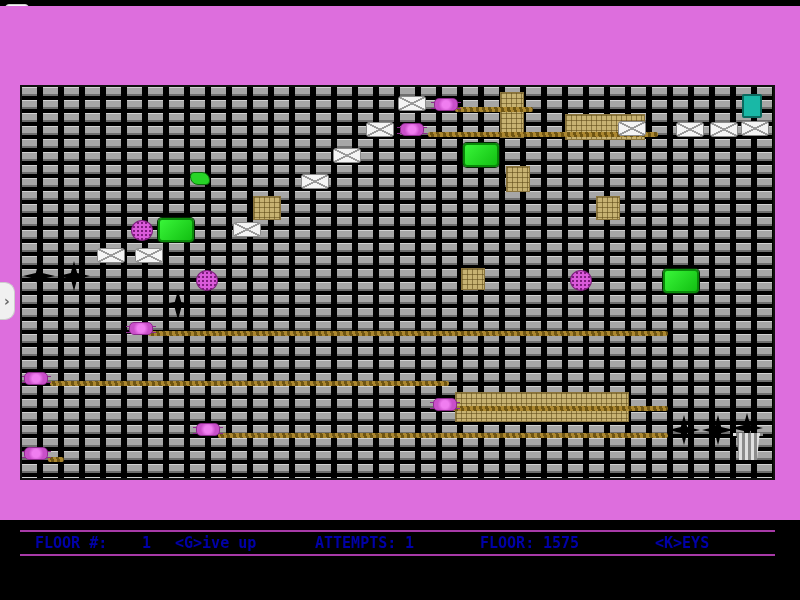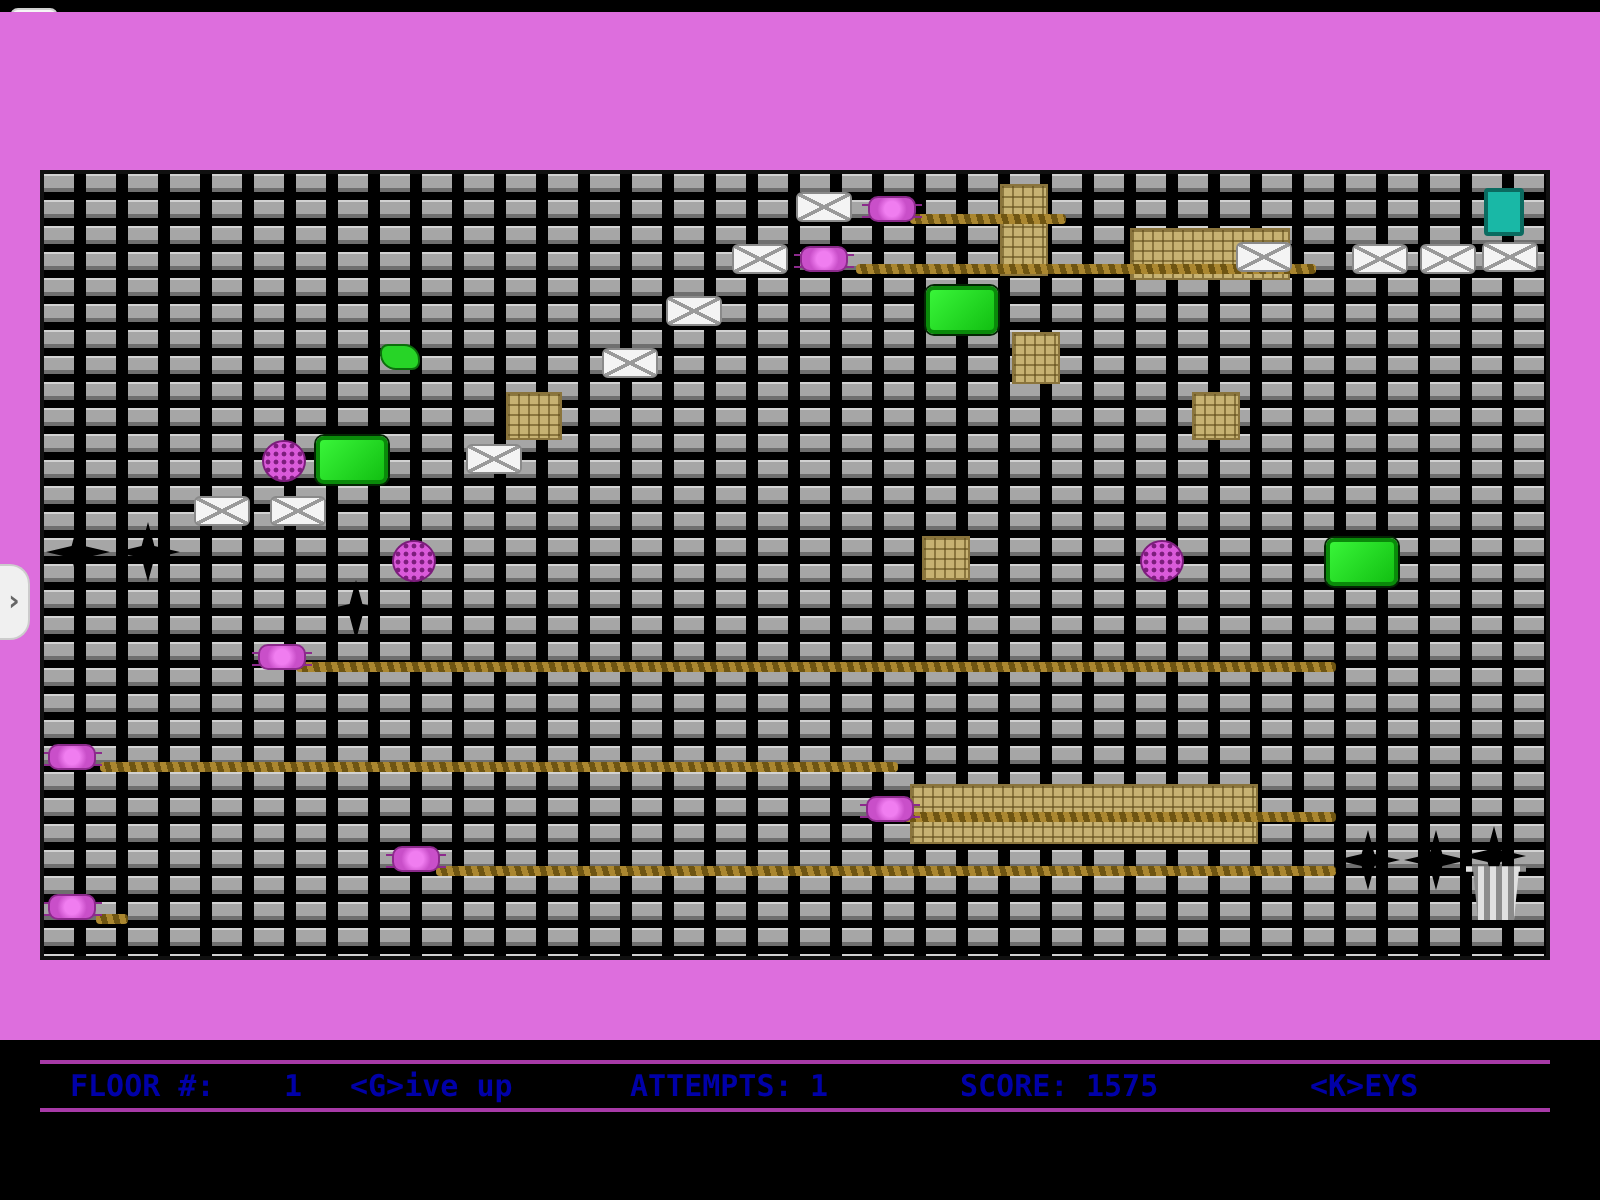--- a/index.html
+++ b/index.html
@@ -122,21 +122,21 @@
       <div class="sprite teal-door" style="left: 720px; top: 7px;"></div>
       <div class="sprite trash-can" style="left: 711px; top: 345px;"></div>
     </div>
 
   <div class="status-bar">
     <span class="st" style="left:15px">FLOOR #:</span>
     <span class="st" style="left:122px">1</span>
     <span class="st" style="left:155px">&lt;G&gt;ive up</span>
     <span class="st" style="left:295px">ATTEMPTS:</span>
     <span class="st" style="left:385px">1</span>
-    <span class="st" style="left:460px">SCORE:</span>
+    <span class="st" style="left:460px">FLOOR:</span>
     <span class="st" style="left:523px">1575</span>
     <span class="st" style="left:635px">&lt;K&gt;EYS</span>
   </div>
 
   <div class="side-tab">
     <span class="chev">›</span>
   </div>
 
 </div>
 

